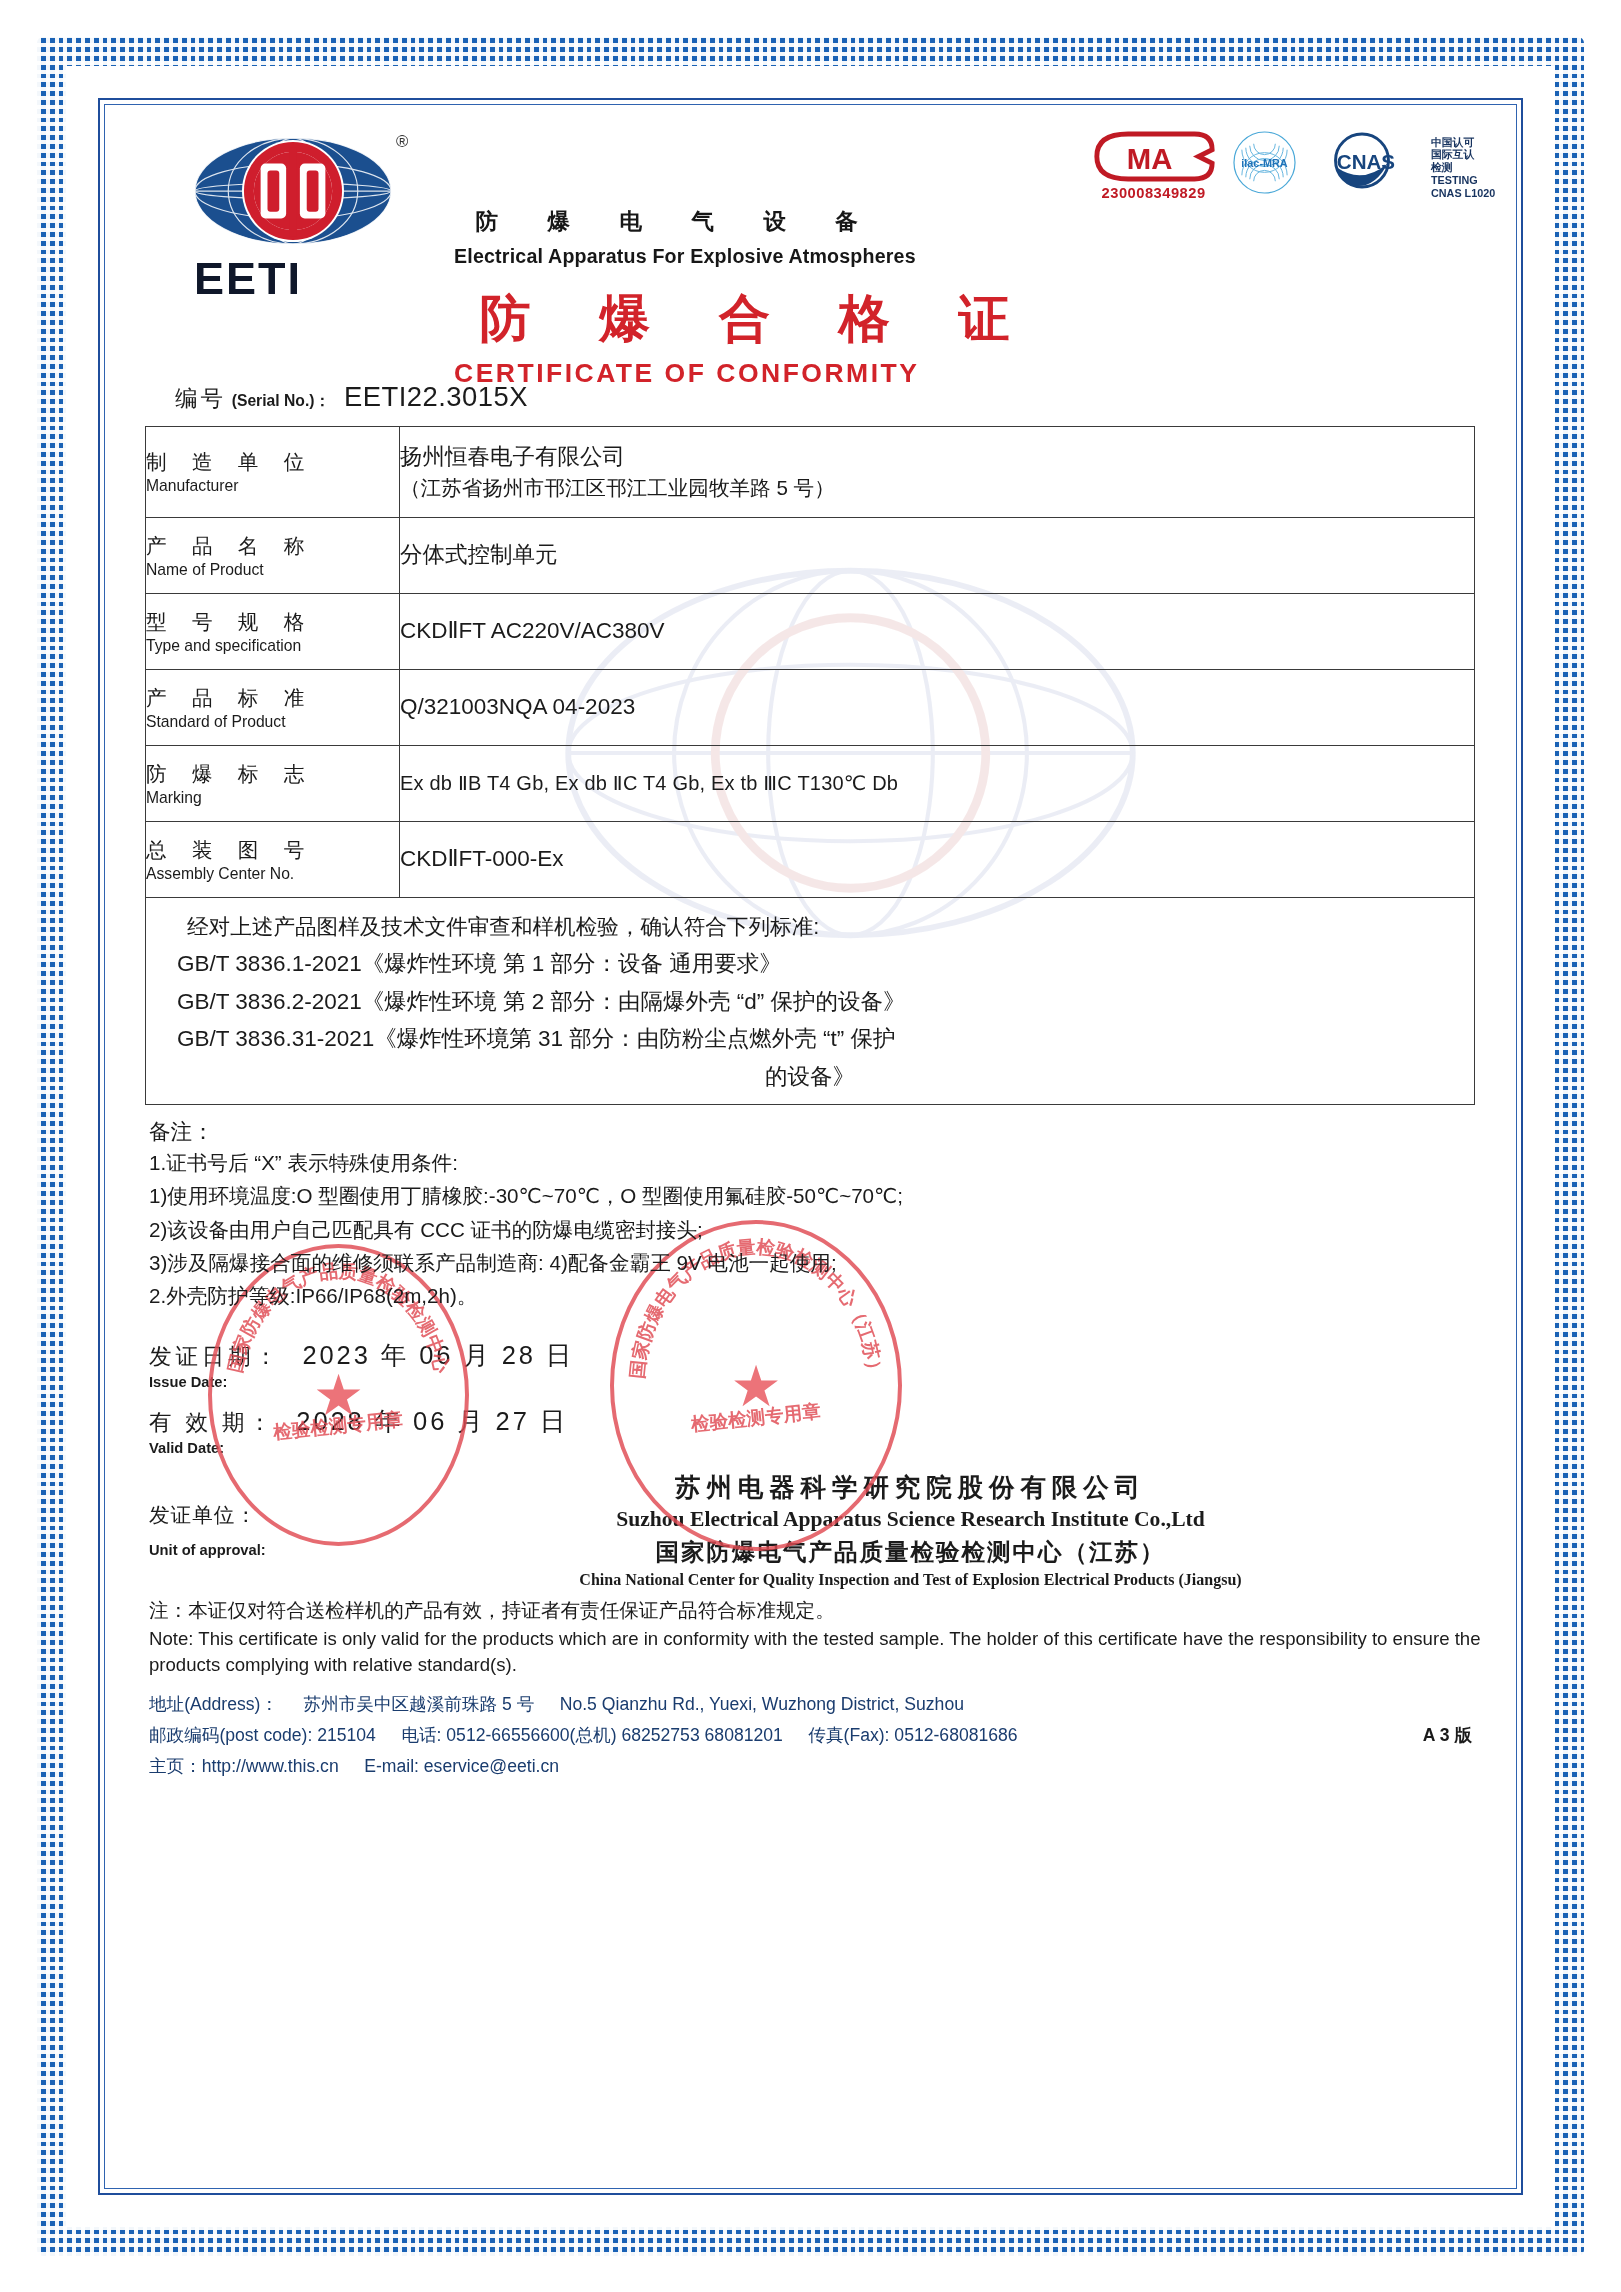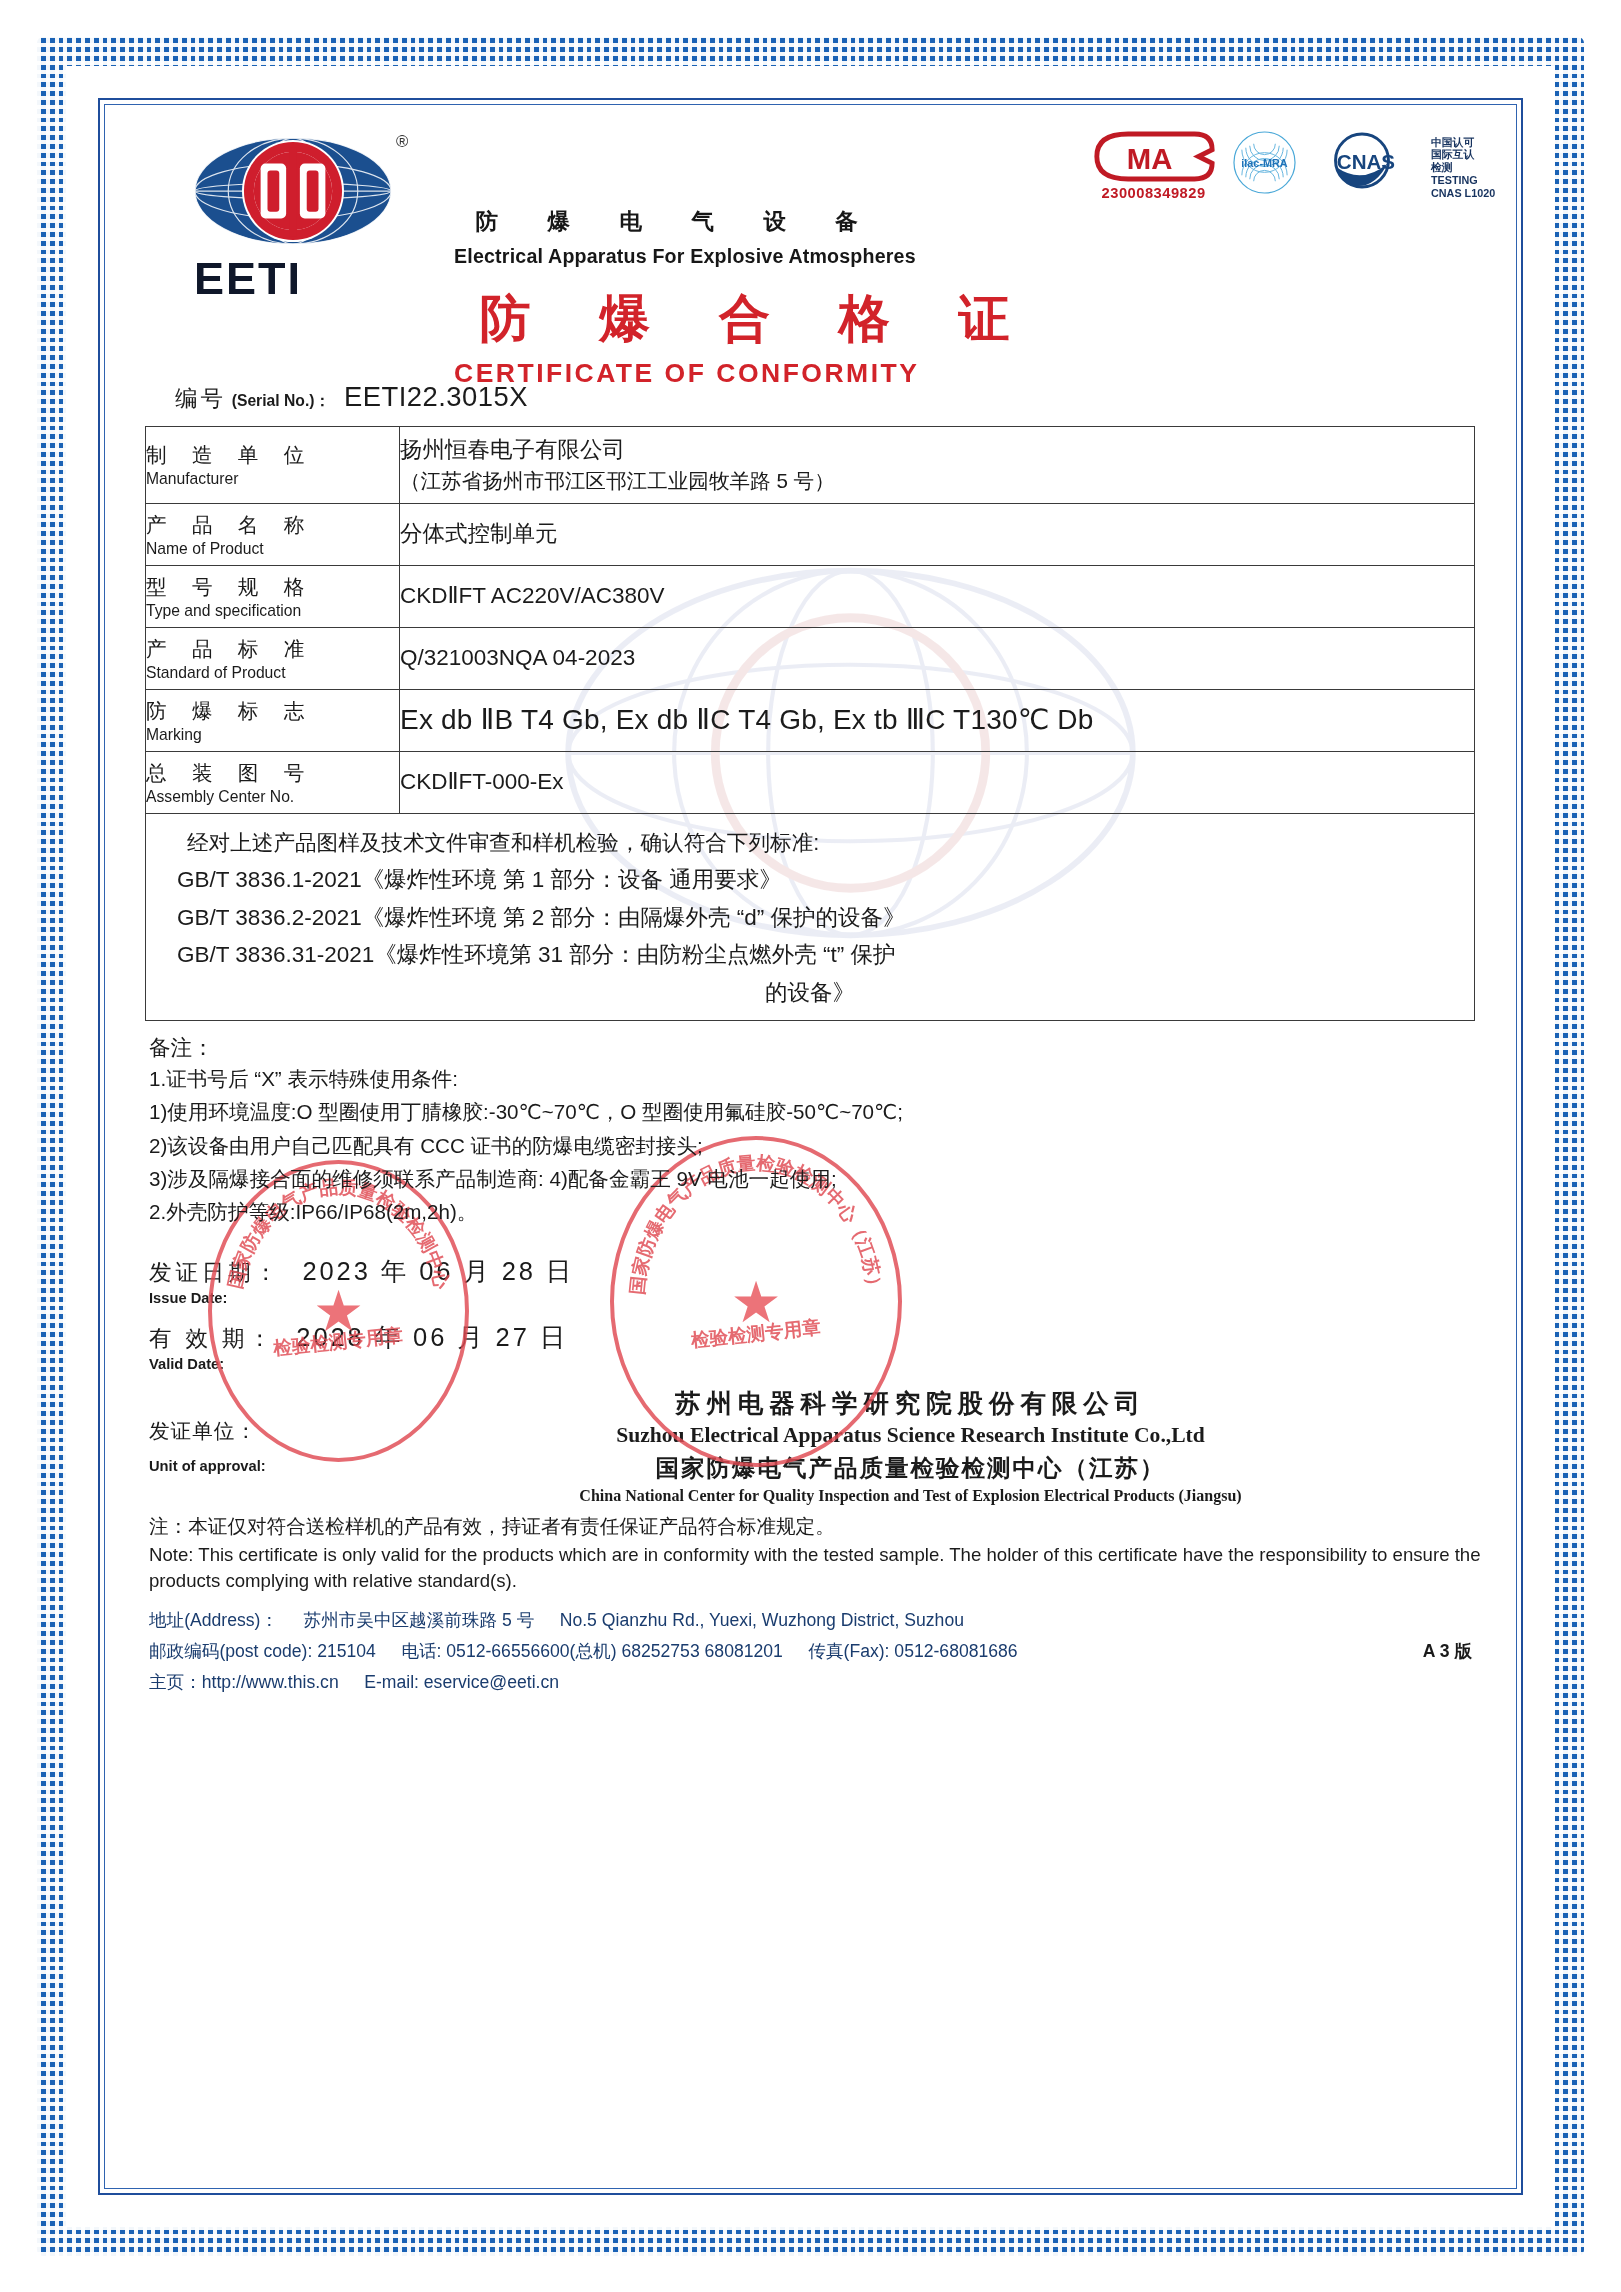--- a/index.html
+++ b/index.html
@@ -73,27 +73,27 @@
   .serial{margin:9.8px 0 11.8px 59px;display:flex;align-items:baseline;}
   .serial .cn{font-size:22.5px;letter-spacing:2.9px;}
   .serial .en{font-size:15.7px;margin:0 3.9px 0 5.9px;font-weight:bold;}
   .serial .val{font-size:27.4px;margin-left:9.8px;letter-spacing:0.5px;}
 
   
   table.cert{
     width:calc(100% - 59px);margin-left:29px;border-collapse:collapse;
     position:relative;
   }
-  table.cert td{border:1px solid #3a3a3a;vertical-align:middle;padding:7px 0;}
+  table.cert td{border:1px solid #3a3a3a;vertical-align:middle;padding:14px 0;}
   td.lbl{width:253px;padding:5.9px 0 5.9px 15.7px;}
   td.lbl .cn{font-size:20.6px;letter-spacing:9.8px;display:block;white-space:nowrap;}
   td.lbl .en{font-size:15.7px;display:block;margin-top:1px;}
   td.val{padding:5.9px 0 5.9px 15.7px;font-size:22.5px;line-height:1.45;}
   td.val .sub{font-size:20.6px;display:block;}
-  td.val.mark{font-size:28px;letter-spacing:0.2px;}
+  td.val.mark{font-size:20px;letter-spacing:0.2px;}
 
   
   .std-cell{padding:13.7px 0 11.8px 0 !important;}
   .std-line1{font-size:21.6px;margin-left:41px;}
   .std-line{font-size:22.5px;margin:6.9px 0 0 31px;}
   .std-line.wrap2{margin-left:0;text-align:center;}
 
   
   .remarks{margin:11.8px 0 0 33px;position:relative;z-index:2;}
   .remarks .r{font-size:20.6px;line-height:1.62;}

